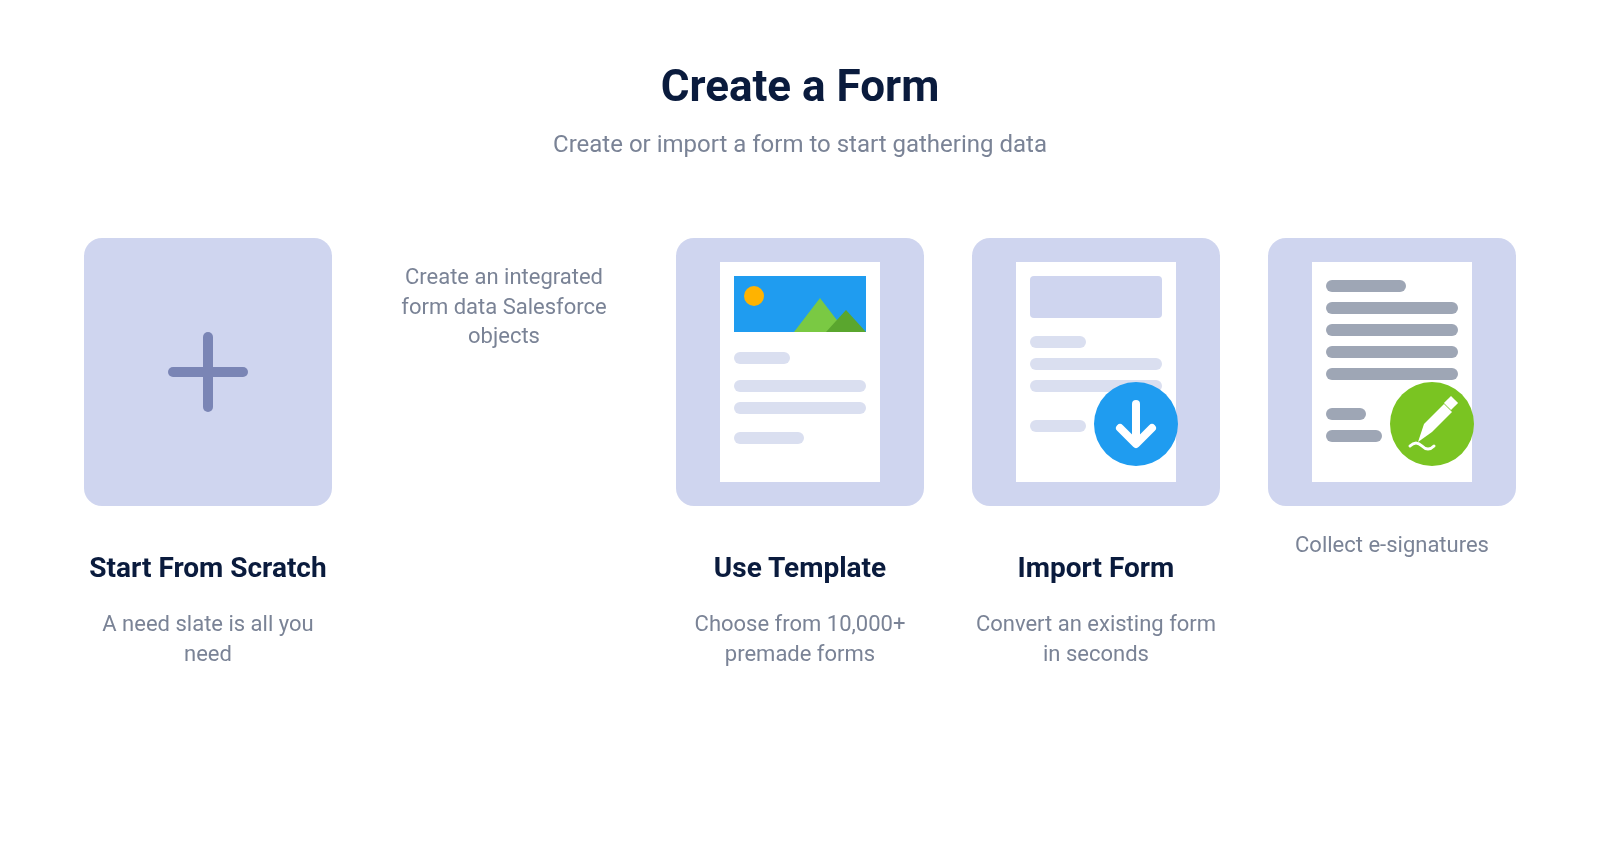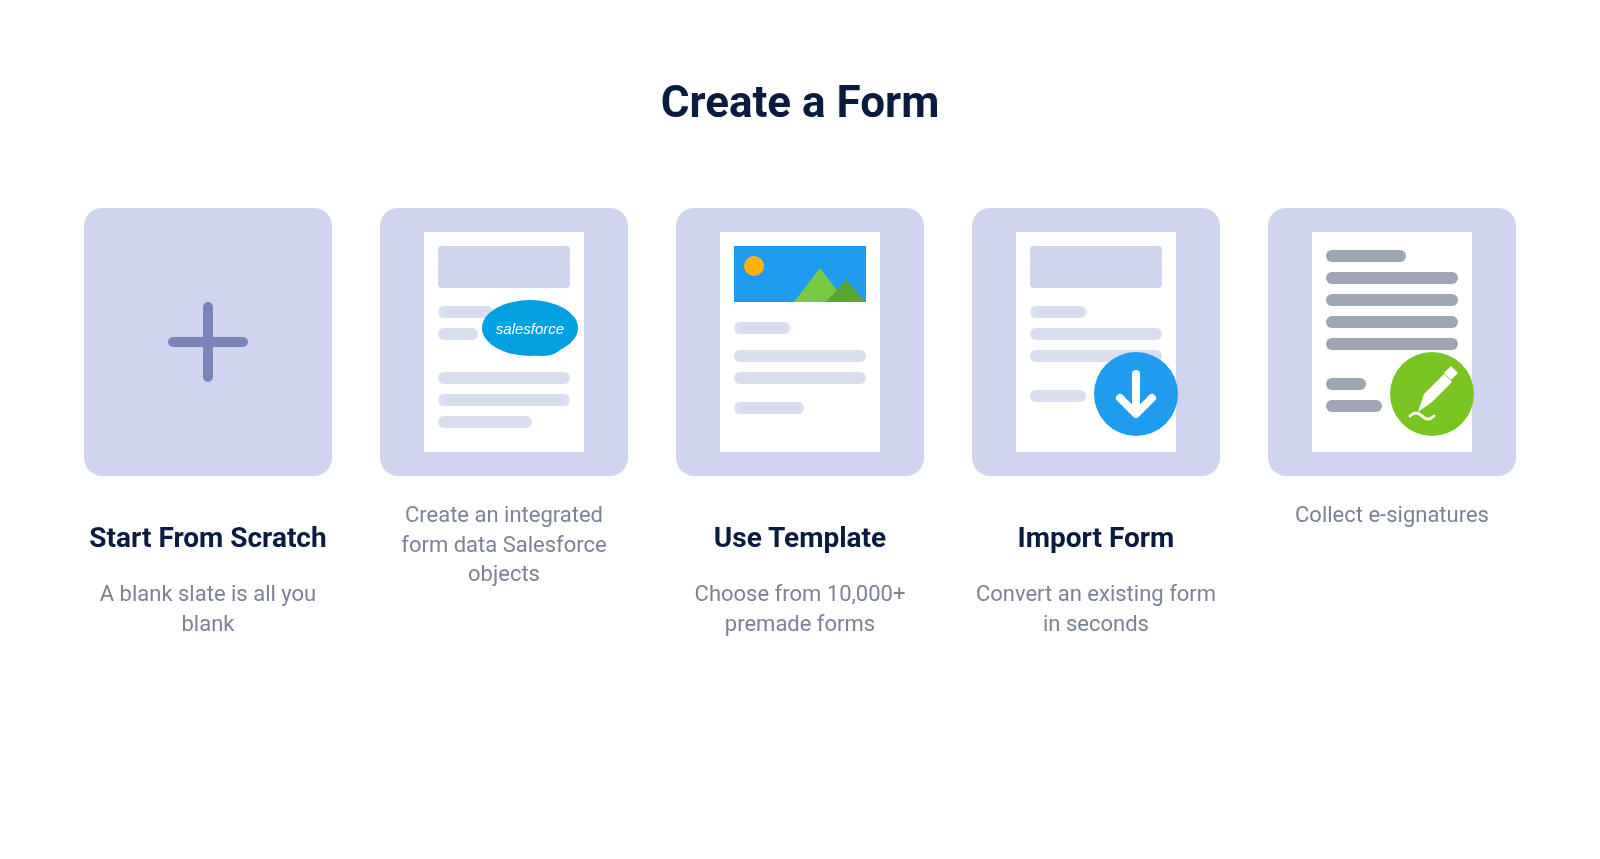--- a/index.html
+++ b/index.html
@@ -6,21 +6,20 @@
     body {
       font-family: -apple-system, BlinkMacSystemFont, "Segoe UI", Roboto, Helvetica, Arial, sans-serif;
       background: #fff;
       width: 1600px;
       height: 859px;
       overflow: hidden;
     }
     .container {
       padding: 60px 16px 40px;
       text-align: center;
-      margin-top: 16px;
     }
     .title {
       font-size: 44px;
       font-weight: 700;
       color: #0a1b3d;
     }
     .subtitle {
       font-size: 24px;
       color: #7a8396;
       margin-top: 18px;
@@ -62,53 +61,36 @@
       line-height: 1.35;
       font-weight: 400;
     }
     svg { display: block; }
   </style>
 </head>
 <body>
 
 <div class="container">
   <h1 class="title">Create a Form</h1>
+  <p class="subtitle">Create or import a form to start gathering data</p>
 
   <div class="options">
 
     <div class="option">
       <div class="tile">
         <svg width="90" height="90" viewBox="0 0 90 90">
           <line x1="45" y1="10" x2="45" y2="80" stroke="#7a85b5" stroke-width="10" stroke-linecap="round"></line>
           <line x1="10" y1="45" x2="80" y2="45" stroke="#7a85b5" stroke-width="10" stroke-linecap="round"></line>
         </svg>
       </div>
       <div class="opt-title">Start From Scratch</div>
-      <div class="opt-desc">A blank slate is all you blank</div>
+      <div class="opt-desc">A need slate is all you need</div>
     </div>
 
     <div class="option">
-      <div class="tile">
-        <svg width="180" height="220" viewBox="0 0 180 220">
-          <rect x="10" y="0" width="160" height="220" fill="#ffffff"></rect>
-          <rect x="24" y="14" width="132" height="42" rx="4" fill="#cfd5ef"></rect>
-          <rect x="24" y="74" width="56" height="12" rx="6" fill="#dadff0"></rect>
-          <rect x="24" y="96" width="40" height="12" rx="6" fill="#dadff0"></rect>
-          <rect x="24" y="140" width="132" height="12" rx="6" fill="#dadff0"></rect>
-          <rect x="24" y="162" width="132" height="12" rx="6" fill="#dadff0"></rect>
-          <rect x="24" y="184" width="94" height="12" rx="6" fill="#dadff0"></rect>
-          <g>
-            <ellipse cx="116" cy="96" rx="48" ry="28" fill="#00A1E0"></ellipse>
-            <ellipse cx="90" cy="92" rx="20" ry="16" fill="#00A1E0"></ellipse>
-            <ellipse cx="138" cy="88" rx="20" ry="14" fill="#00A1E0"></ellipse>
-            <ellipse cx="128" cy="110" rx="22" ry="14" fill="#00A1E0"></ellipse>
-            <text x="116" y="102" text-anchor="middle" fill="#ffffff" font-size="15" font-style="italic" font-weight="500" font-family="Arial, sans-serif">salesforce</text>
-          </g>
-        </svg>
-      </div>
       <div class="opt-desc">Create an integrated form data Salesforce objects</div>
     </div>
 
     <div class="option">
       <div class="tile">
         <svg width="180" height="220" viewBox="0 0 180 220">
           <rect x="10" y="0" width="160" height="220" fill="#ffffff"></rect>
           <rect x="24" y="14" width="132" height="56" fill="#1f9cf0"></rect>
           <circle cx="44" cy="34" r="10" fill="#ffb300"></circle>
           <polygon points="84,70 110,36 136,70" fill="#7ac943"></polygon>

